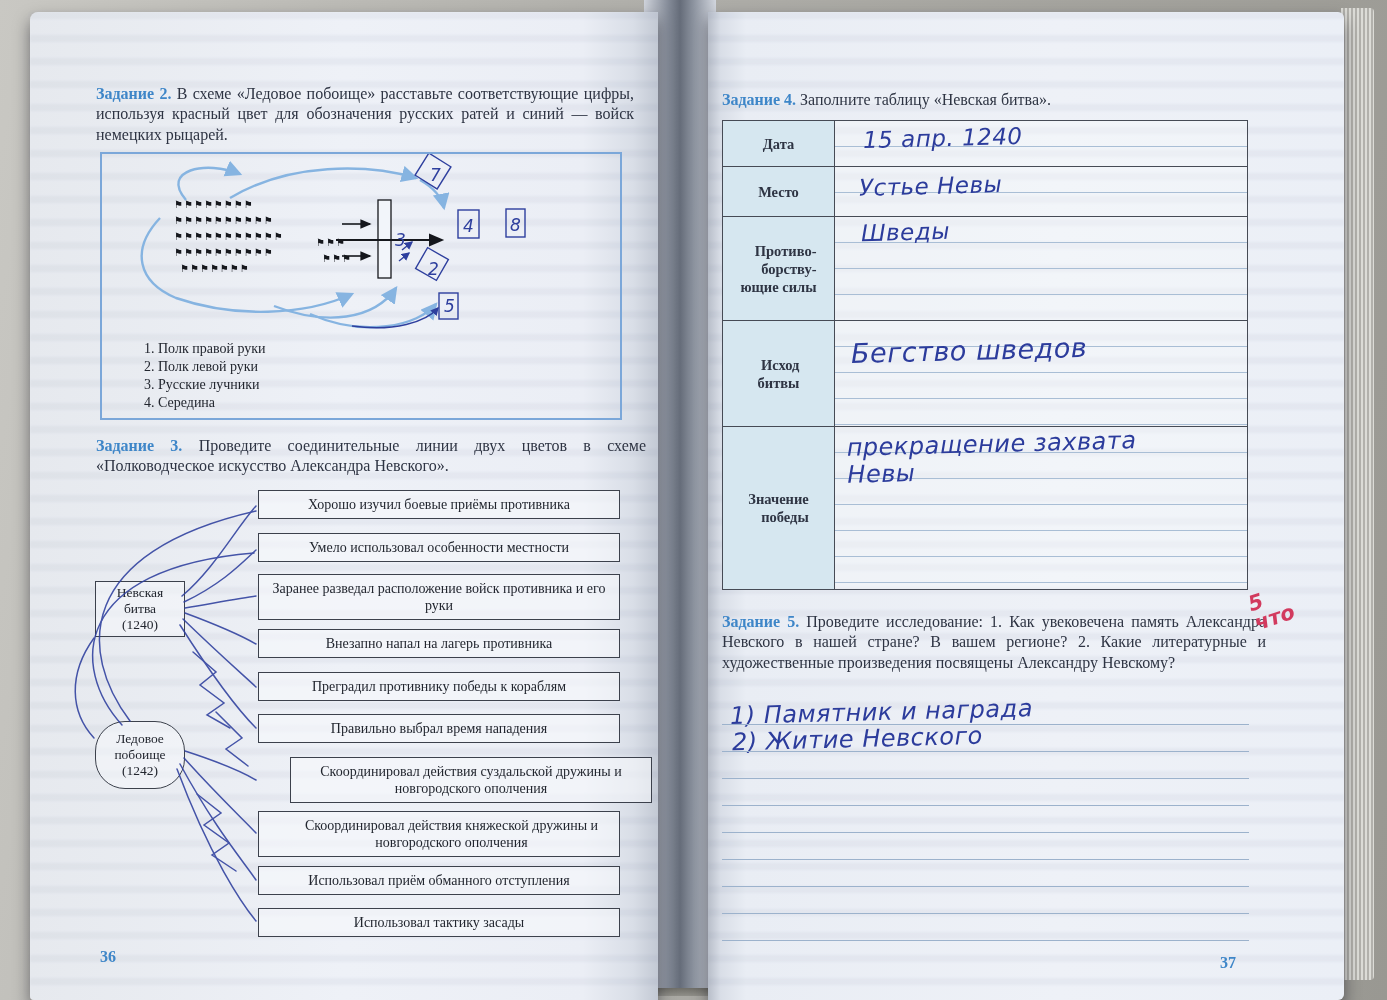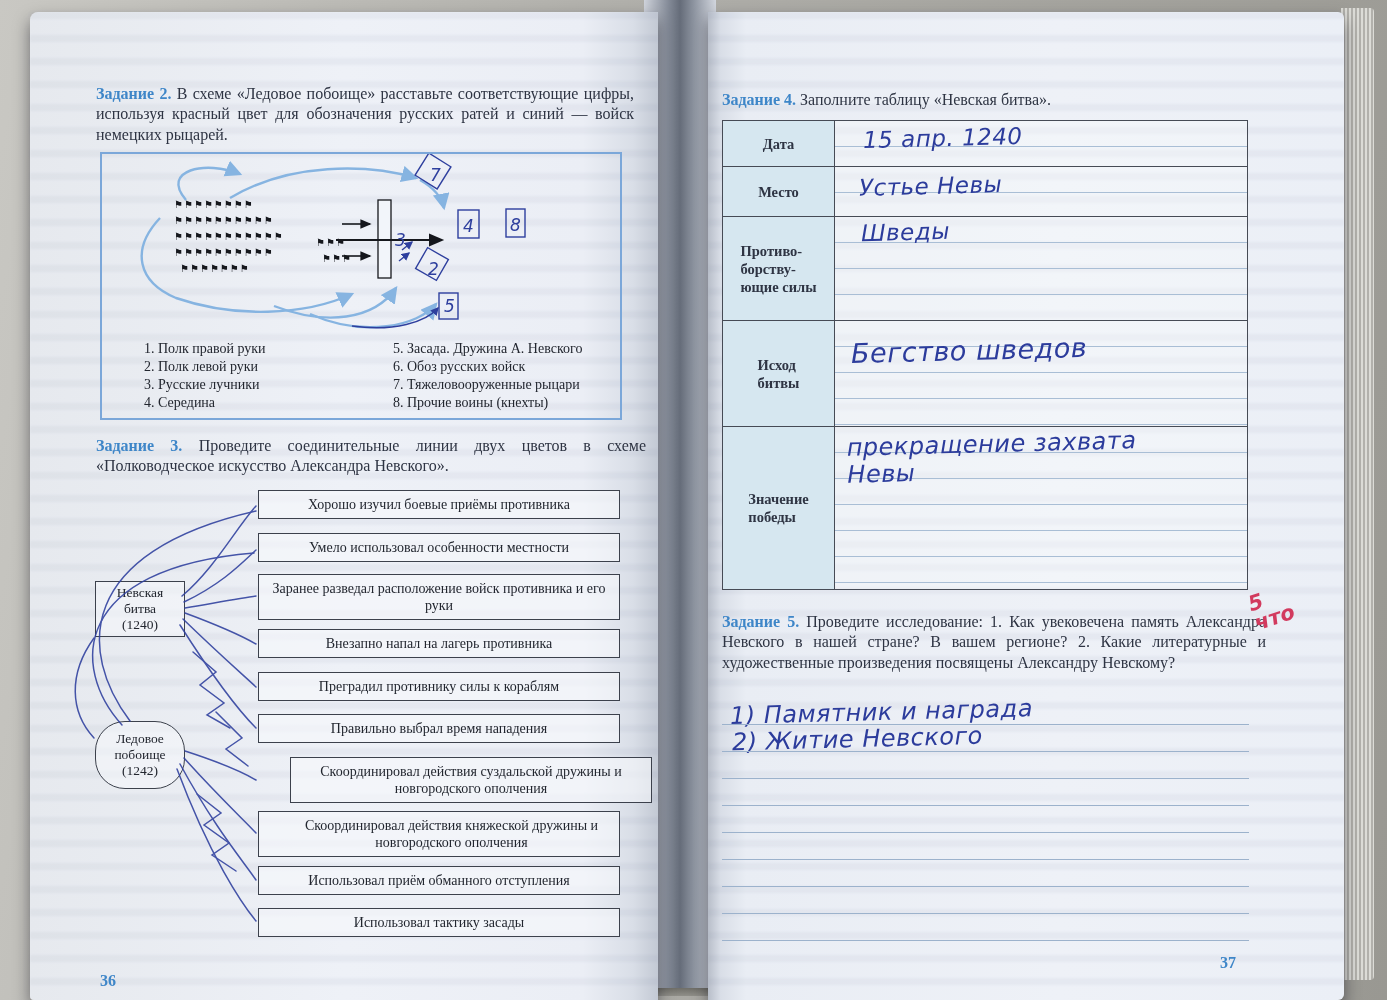--- a/index.html
+++ b/index.html
@@ -43,21 +43,21 @@
   .opt{position:absolute;left:228px;width:362px;border:1px solid #3c414c;background:rgba(246,248,252,.6);
     text-align:center;font-size:14px;line-height:17px;padding:5px 10px;color:#22262f;}
   .pen-overlay{position:absolute;left:0;top:0;pointer-events:none;}
 
   
   .nvtable{position:absolute;left:14px;top:108px;width:526px;border:1.5px solid #464b55;
     display:flex;flex-direction:column;background:rgba(250,251,253,.35);}
   .trow{display:flex;border-bottom:1.5px solid #464b55;}
   .trow:last-child{border-bottom:none;}
   .tlabel{flex:0 0 112px;border-right:1.5px solid #464b55;background:#d6e7f0;display:flex;align-items:center;
-    justify-content:center;text-align:left;font-weight:bold;font-size:14.5px;line-height:18px;
+    justify-content:center;text-align:right;font-weight:bold;font-size:14.5px;line-height:18px;
     white-space:pre-line;padding:4px;color:#2e3443;}
   .tans{flex:1;position:relative;
     background-image:repeating-linear-gradient(to bottom,transparent 0,transparent 25px,#a9bed5 25px,#a9bed5 26px);}
   .h46{height:46px}.h50{height:50px}.h104{height:104px}.h106{height:106px}.h162{height:162px}
 
   .hw{position:absolute;font-family:"DejaVu Sans",sans-serif;font-style:italic;color:#2c3c9c;
     white-space:pre-line;letter-spacing:.5px;transform:rotate(-1.5deg);}
   .wline{position:absolute;left:14px;width:527px;height:1px;background:#9cb2cc;}
   .teacher{position:absolute;left:543px;top:576px;transform:rotate(-18deg);
     font-family:"DejaVu Sans",sans-serif;font-style:italic;font-weight:bold;color:#d23a5e;font-size:21px;line-height:20px;white-space:pre-line;}
@@ -136,42 +136,36 @@
         <text x="342" y="158">5</text>
       </g>
     </svg>
     <div class="legend">
       <div>
         <div class="legend-item">1. Полк правой руки</div>
         <div class="legend-item">2. Полк левой руки</div>
         <div class="legend-item">3. Русские лучники</div>
         <div class="legend-item">4. Середина</div>
       </div>
-      <div>
-        <div class="legend-item">5. Засада. Дружина А. Невского</div>
-        <div class="legend-item">6. Обоз русских войск</div>
-        <div class="legend-item">7. Тяжеловооруженные рыцари</div>
-        <div class="legend-item">8. Прочие воины (кнехты)</div>
-      </div>
     </div>
   </div>
 
   <p class="task-head" style="left:66px;top:424px;width:550px;">
     <span class="task-label">Задание 3.</span>
     <span>Проведите соединительные линии двух цветов в схеме «Полководческое искусство Александра Невского».</span>
   </p>
 
   <div class="keybox" style="top:569px;height:56px;">Невская битва (1240)</div>
   <div class="keybox" style="top:709px;height:68px;border-radius:30px;">Ледовое побоище (1242)</div>
 
   <div class="opt" style="top:478px;">Хорошо изучил боевые приёмы противника</div>
   <div class="opt" style="top:521px;">Умело использовал особенности местности</div>
   <div class="opt" style="top:562px;">Заранее разведал расположение войск противника и его руки</div>
   <div class="opt" style="top:617px;">Внезапно напал на лагерь противника</div>
-  <div class="opt" style="top:660px;">Преградил противнику силы к кораблям</div>
+  <div class="opt" style="top:660px;">Преградил противнику победы к кораблям</div>
   <div class="opt" style="top:702px;">Правильно выбрал время нападения</div>
   <div class="opt" style="top:745px;margin-left:32px;">Скоординировал действия суздальской дружины и новгородского ополчения</div>
   <div class="opt" style="top:799px;padding-left:35px;">Скоординировал действия княжеской дружины и новгородского ополчения</div>
   <div class="opt" style="top:854px;">Использовал приём обманного отступления</div>
   <div class="opt" style="top:896px;">Использовал тактику засады</div>
 
   <svg class="pen-overlay" width="628" height="986" viewBox="0 0 628 986">
     <g fill="none" stroke="#2e3f9e" stroke-width="1.5" opacity="0.88" stroke-linecap="round">
       <path d="M152,584 C 185,556 206,516 226,494"></path>
       <path d="M154,590 C 192,572 212,551 226,538"></path>
@@ -185,21 +179,21 @@
       <path d="M147,757 C 180,845 212,892 226,909"></path>
       <path d="M100,709 C 48,640 46,540 226,499"></path>
       <path d="M92,713 C 40,656 42,556 224,541"></path>
       <path d="M64,626 C 38,662 40,700 64,726"></path>
       <path d="M163,640 L186,660 L170,673 L194,691 L177,703 L200,716"></path>
       <path d="M167,782 L191,801 L174,813 L199,831 L182,843 L206,859"></path>
       <path d="M186,700 L212,726 L196,737 L218,754"></path>
     </g>
   </svg>
 
-  <div class="pagenum" style="left:70px;top:936px;margin-top:24px;">36</div>
+  <div class="pagenum" style="left:70px;top:936px;">36</div>
 </div>
 
 <div class="page page-right">
   <div class="bleed"></div>
 
   <p class="task-head" style="left:14px;top:78px;width:532px;">
     <span class="task-label">Задание 4.</span>
     <span>Заполните таблицу «Невская битва».</span>
   </p>
 

